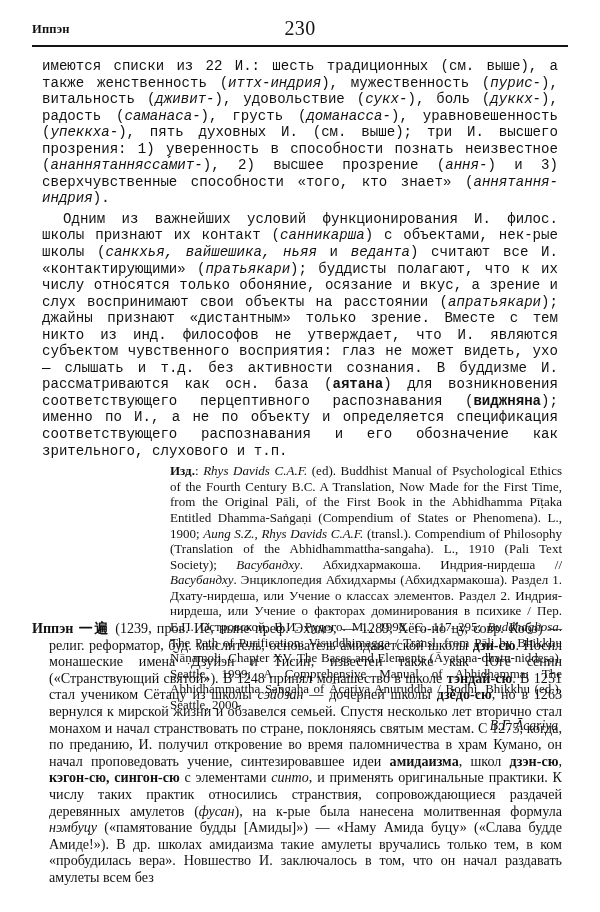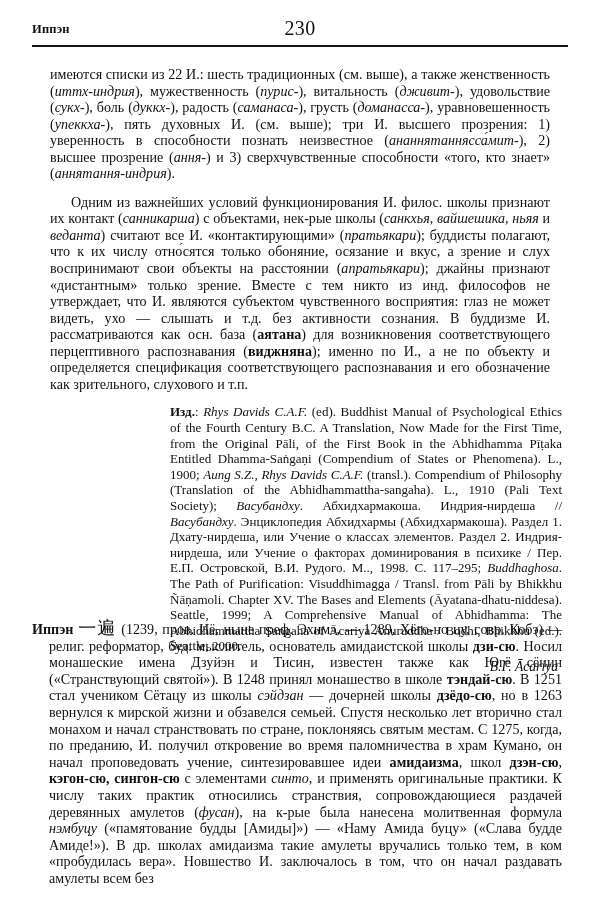--- a/index.html
+++ b/index.html
@@ -62,27 +62,28 @@
 
   
   .body-col {
     position: absolute;
     left: 38px;
     top: 54px;
     width: 524px;
   }
 
   p.para {
-    margin: 12px;
+    margin: 4px;
     font-size: 14.1px;
     line-height: 16.55px;
     text-align: justify;
     text-justify: inter-word;
     hyphens: manual;
     word-spacing: 0.1px;
+    font-family: Liberation Mono, monospace;
   }
   p.para.indent-first {
     text-indent: 21px;
   }
 
   
   .biblio {
     margin: 0;
     margin-top: 1px;
     padding-left: 132px;
@@ -116,22 +117,22 @@
     text-align: justify;
     text-justify: inter-word;
     padding-left: 17px;
     text-indent: -17px;
   }
   .headword {
     font-weight: bold;
   }
   .cjk {
     font-family: "DejaVu Sans", sans-serif;
-    font-size: 18px;
-    font-weight: normal;
+    font-size: 14px;
+    font-weight: bold;
   }
 
   i, .it { font-style: italic; }
   b, .bd { font-weight: bold; }
 </style>
 </head>
 <body>
 
 <div class="page">
 

